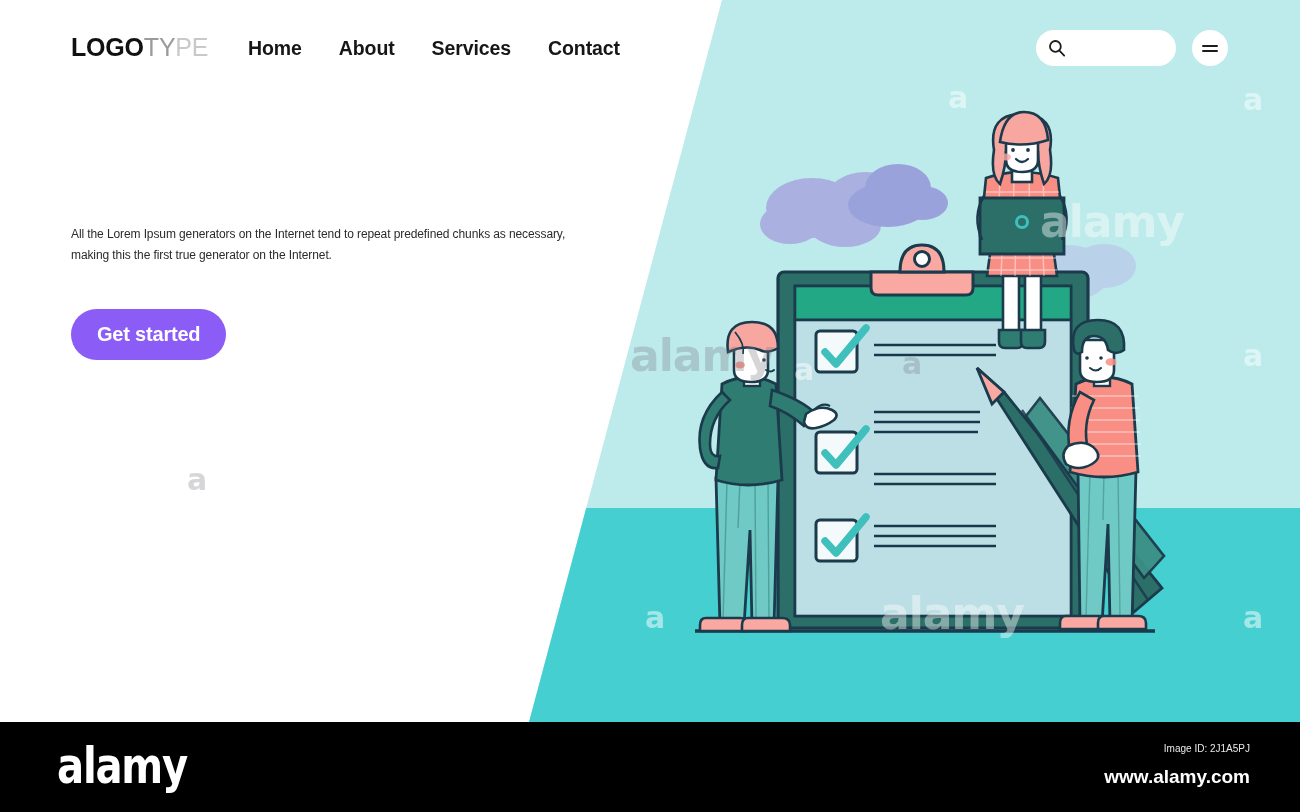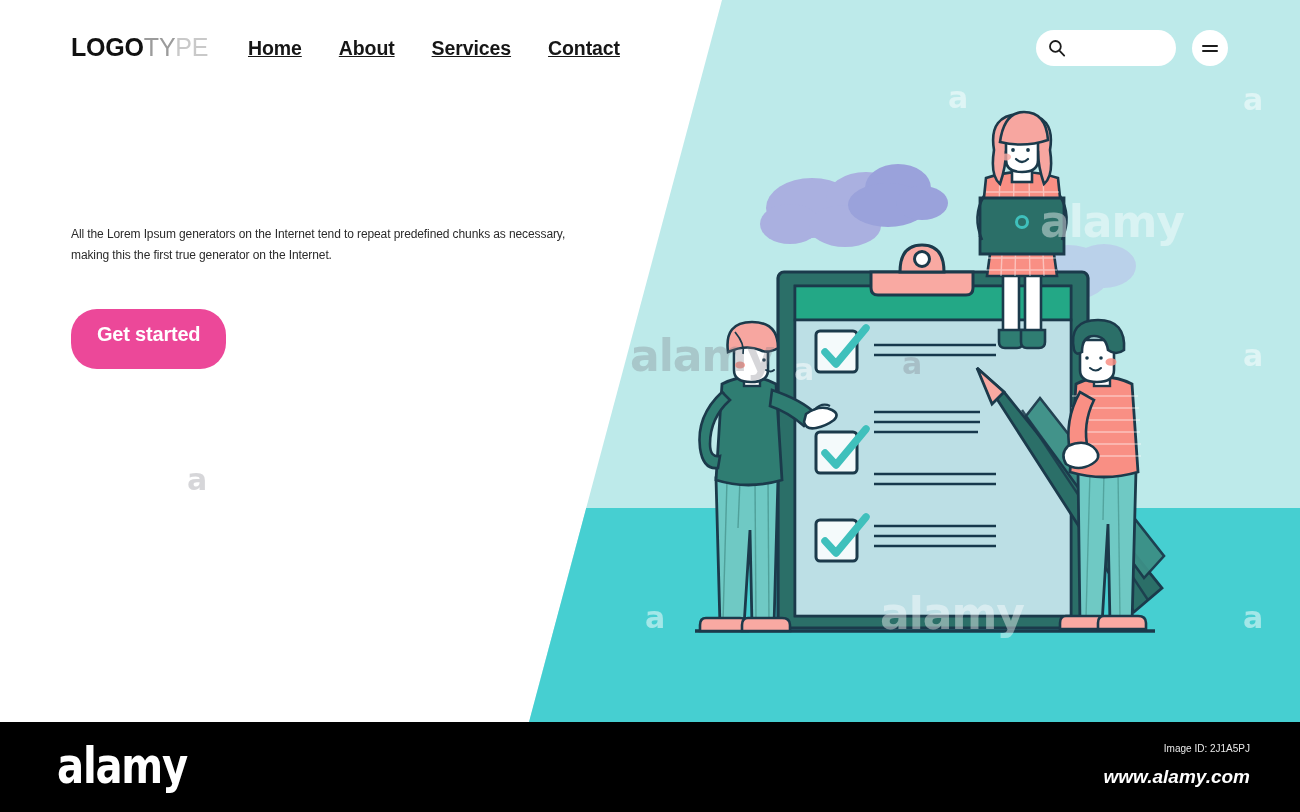--- a/index.html
+++ b/index.html
@@ -61,21 +61,20 @@
   }
   .nav-item {
     font-size: 19.5px;
     font-weight: 600;
     color: #161616;
     letter-spacing: -0.1px;
     line-height: 26px;
     cursor: pointer;
     margin-right: 37px;
     white-space: nowrap;
-    text-decoration: underline;
   }
   .nav-item:last-child { margin-right: 12px; }
 
   .search-box {
     position: absolute;
     left: 1036px; top: 30px;
     width: 140px; height: 36px;
     background: #ffffff;
     border-radius: 18px;
     display: flex;
@@ -136,26 +135,26 @@
     margin-top: 34px;
     font-size: 12px;
     line-height: 20.6px;
     color: #2b2b2b;
     max-width: 512px;
     letter-spacing: -0.1px;
   }
   .cta {
     margin-top: 44px;
     display: inline-block;
-    background: #ec4899;
+    background: #8b5cf6;
     color: #ffffff;
     font-size: 20px;
     font-weight: 600;
     letter-spacing: -0.2px;
-    padding: 14px 26px 24px 26px;
+    padding: 14px 26px 15px 26px;
     border-radius: 26px;
     border: none;
     cursor: pointer;
     font-family: "Liberation Sans", sans-serif;
     line-height: 22px;
   }
 
   
   .wm {
     position: absolute;
@@ -201,21 +200,20 @@
     white-space: nowrap;
   }
   .site-url {
     position: absolute;
     right: 50px; top: 766px;
     font-size: 19px;
     font-weight: 700;
     color: #ffffff;
     z-index: 61;
     white-space: nowrap;
-    font-style: italic;
   }
 </style>
 </head>
 <body>
 
 <div id="stage">
 
   <div class="hero-panel">
     <svg class="hero-svg" width="1300" height="722" viewBox="0 0 1300 722" aria-hidden="true">
 

